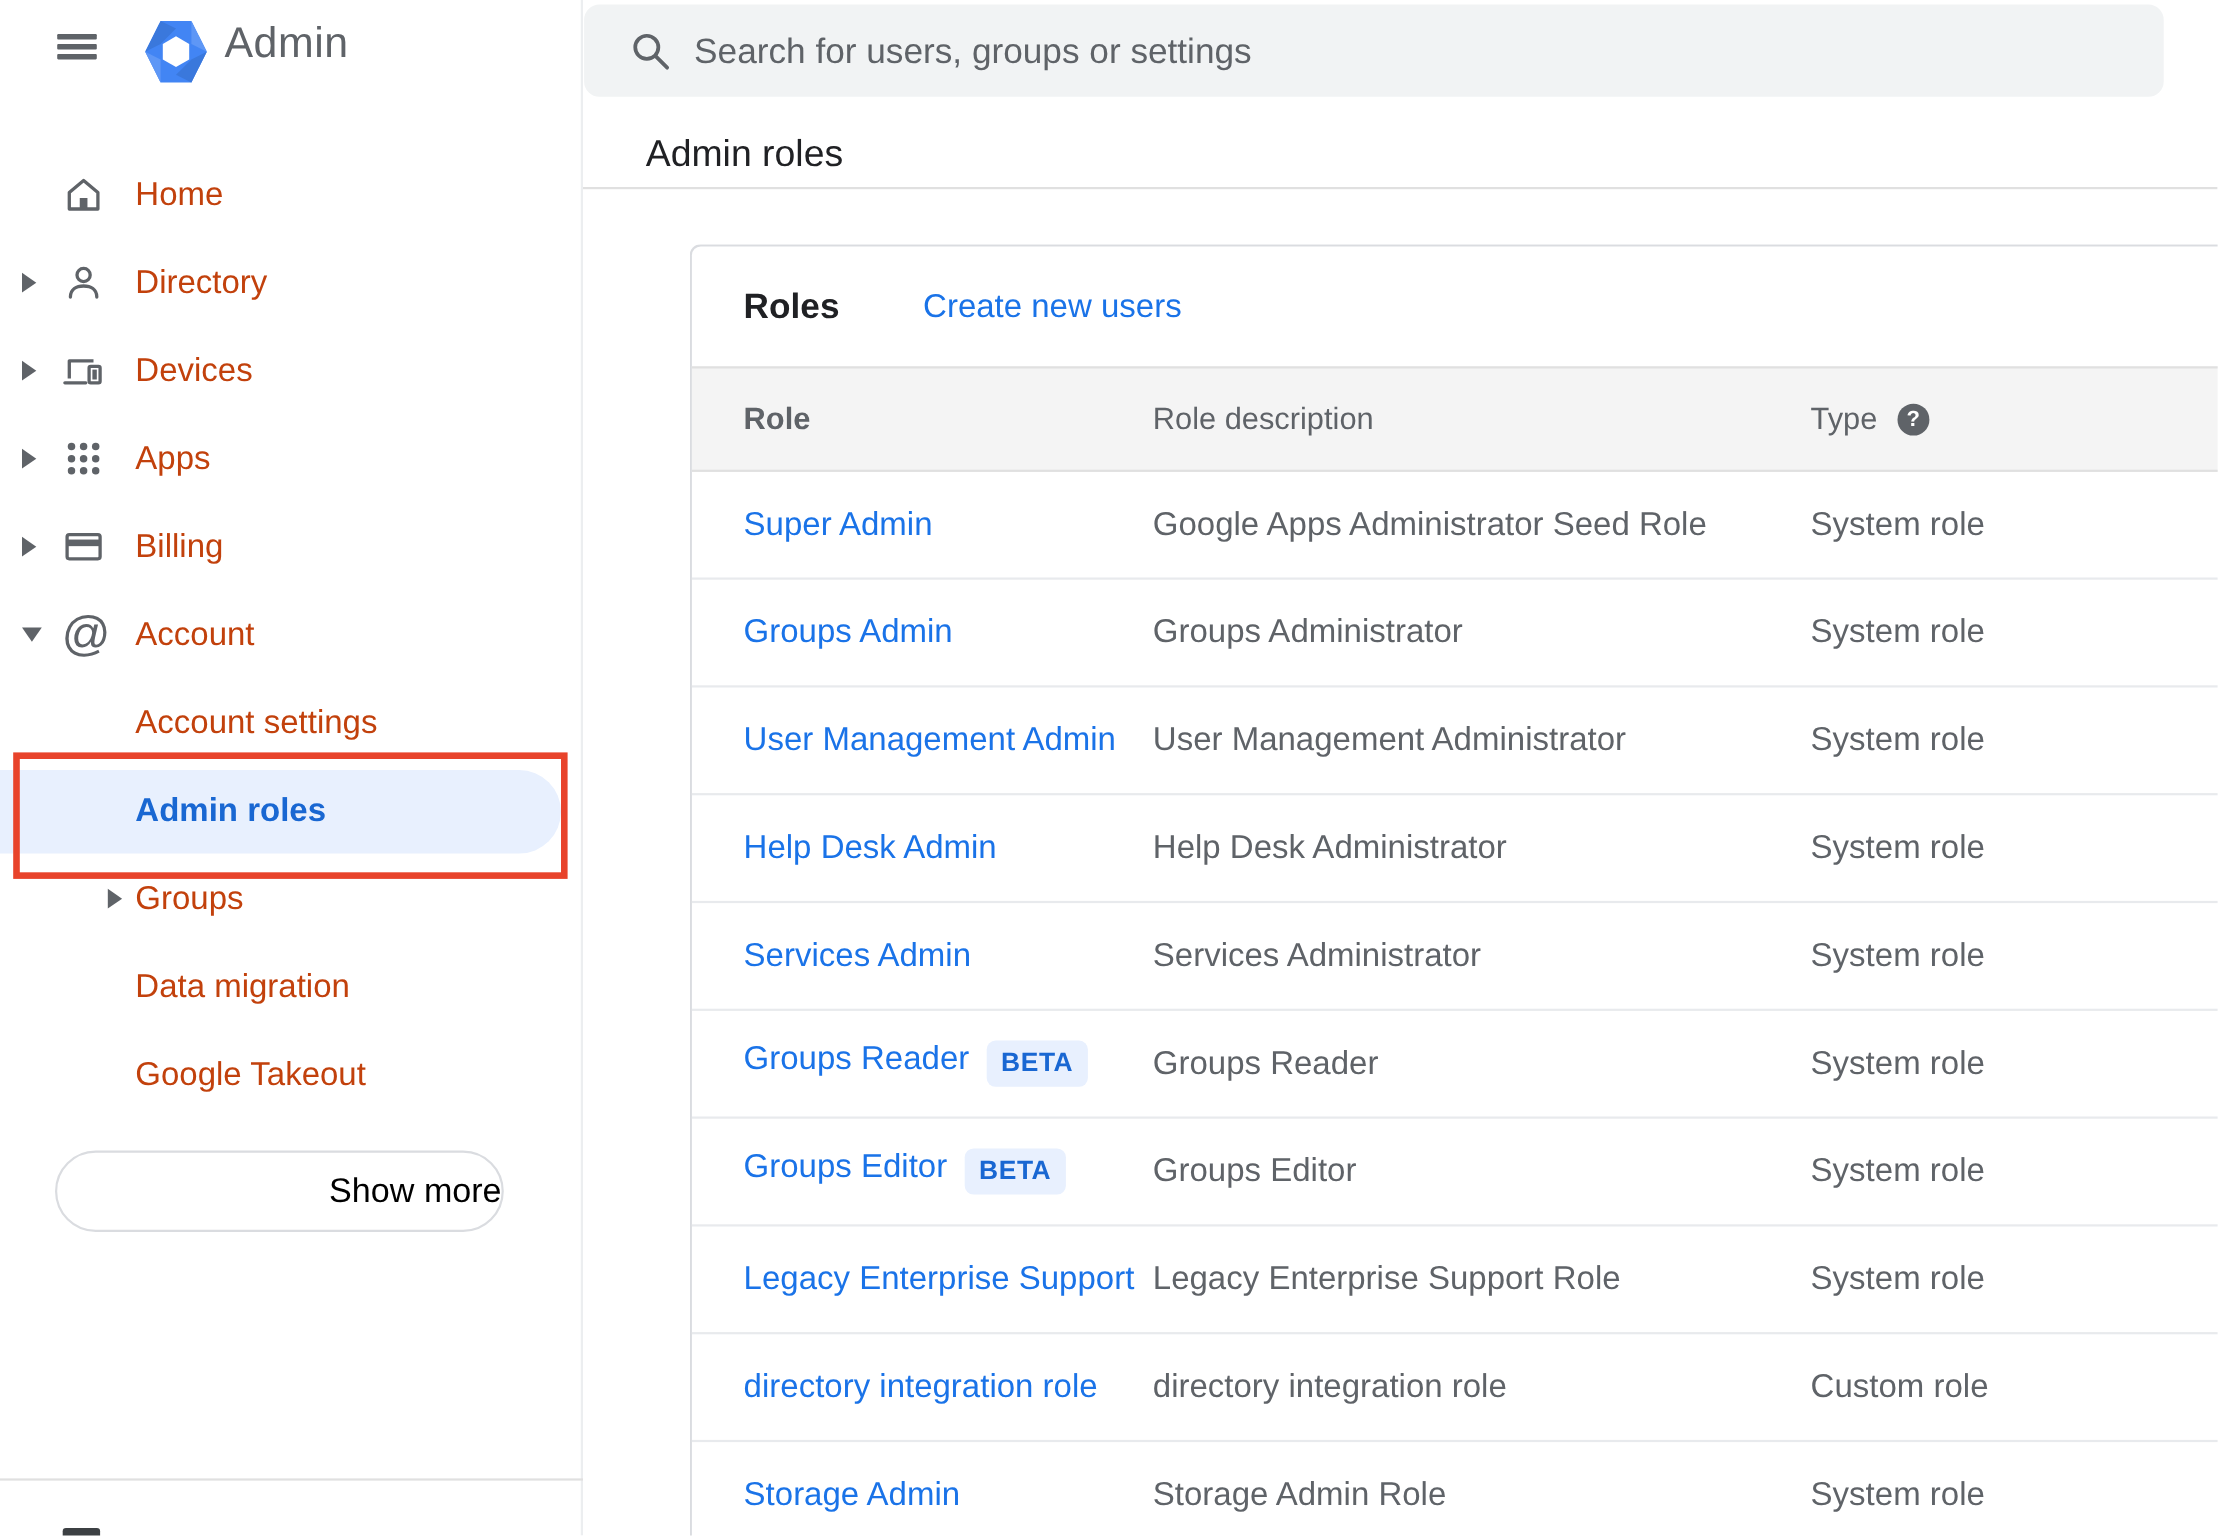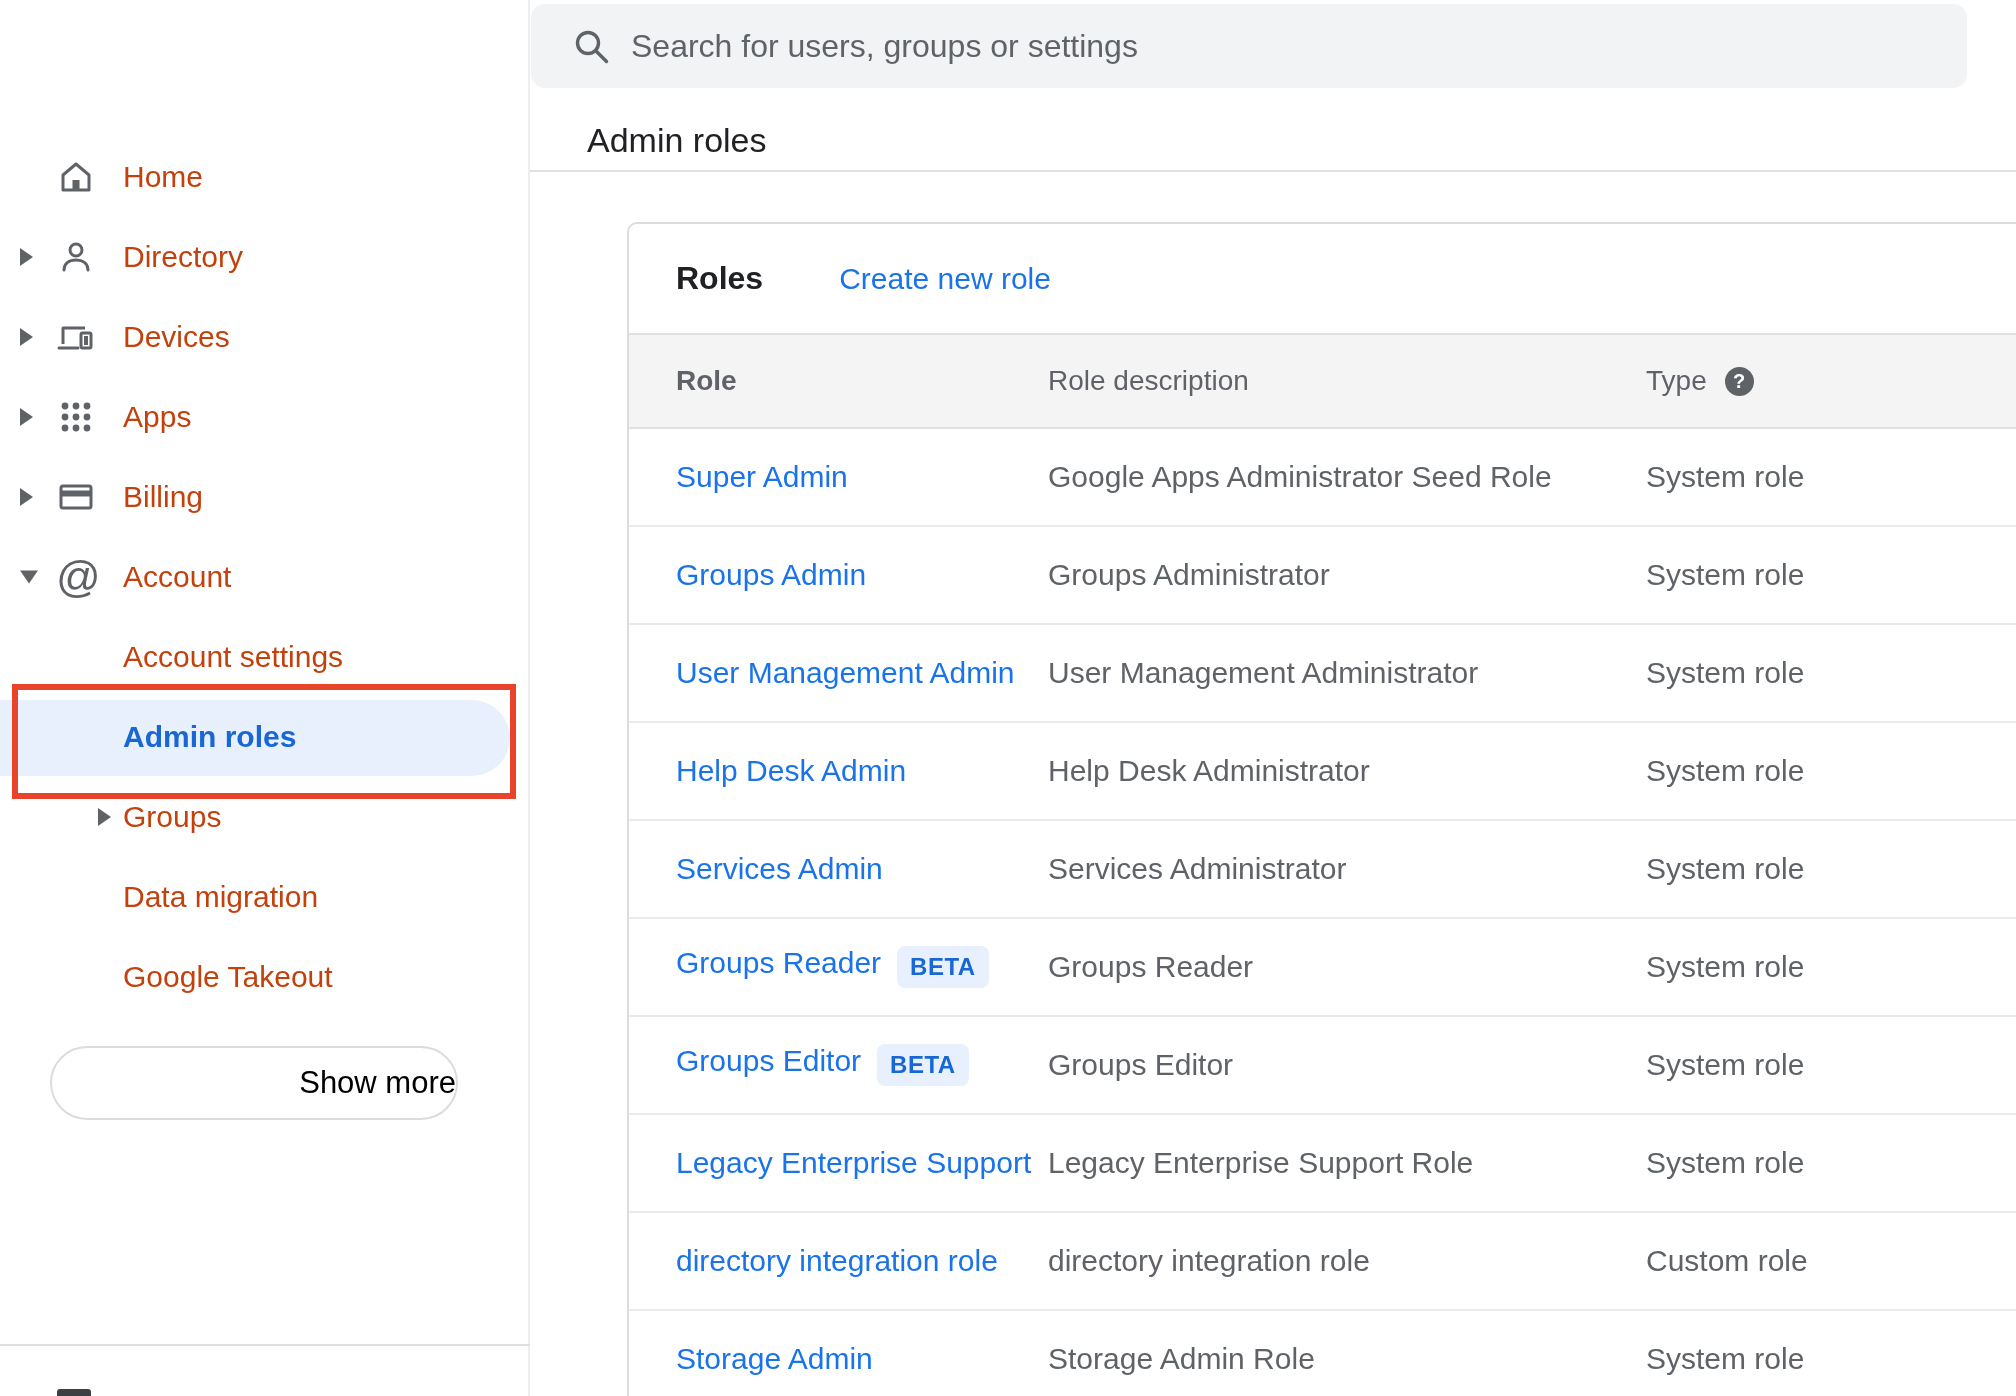--- a/index.html
+++ b/index.html
@@ -87,20 +87,38 @@
     padding:7px 13px; border-radius:8px; letter-spacing:0.5px; display:none;
   }
   .trow.has-beta .beta-badge { display:inline-block; }
   .cell-desc { position:absolute; left:419px; top:50%; transform:translateY(-50%); font-size:30px; color:#5f6368; white-space:nowrap; }
   .cell-type { position:absolute; left:1017px; top:50%; transform:translateY(-50%); font-size:30px; color:#5f6368; white-space:nowrap; }
 </style>
 </head>
 <body>
 
 <div class="sidebar">
+  <div class="brand">
+    <div class="hamburger">
+      <span></span>
+        <span></span>
+        <span></span>
+    </div>
+    <div class="logo">
+      <svg viewBox="0 0 60 60">
+        <polygon points="16,2 44,2 58,30 44,58 16,58 2,30" fill="#4285f4"></polygon>
+        <polygon points="16,2 30,9 16,23 2,30" fill="#3a78dc"></polygon>
+        <polygon points="44,58 30,51 44,37 58,30" fill="#3a78dc"></polygon>
+        <polygon points="44,2 58,30 44,23" fill="#5e97f6"></polygon>
+        <polygon points="16,58 2,30 16,37" fill="#5e97f6"></polygon>
+        <polygon points="30,16 42,23 42,37 30,44 18,37 18,23" fill="#ffffff"></polygon>
+      </svg>
+    </div>
+    <div class="brand-title">Admin</div>
+  </div>
 
   <div class="nav" id="nav">
   <div class="nav-item">
 
     <span class="nicon" style="display: block;">
           <svg viewBox="0 0 40 40" fill="none" stroke="#5f6368" stroke-width="3">
             <path d="M7 18 L20 7 L33 18 V33 H7 Z" stroke-linejoin="round"></path>
             <rect x="16.5" y="23" width="7" height="10" fill="#5f6368" stroke="none"></rect>
           </svg>
         </span>
@@ -215,21 +233,21 @@
   </svg>
   <input class="search-input" type="text" placeholder="Search for users, groups or settings" style="">
 </div>
 
 <div class="breadcrumb">Admin roles</div>
 <div class="topbar-divider"></div>
 
 <div class="card">
   <div class="card-header">
     <div class="card-title">Roles</div>
-    <a class="card-action">Create new role</a>
+    <a class="card-action">Create new users</a>
   </div>
   <div class="thead">
     <div class="col-role">Role</div>
     <div class="col-desc">Role description</div>
     <div class="col-type">
       <span>Type</span>
       <span class="help-icon">?</span>
     </div>
   </div>
   <div id="tbody">

